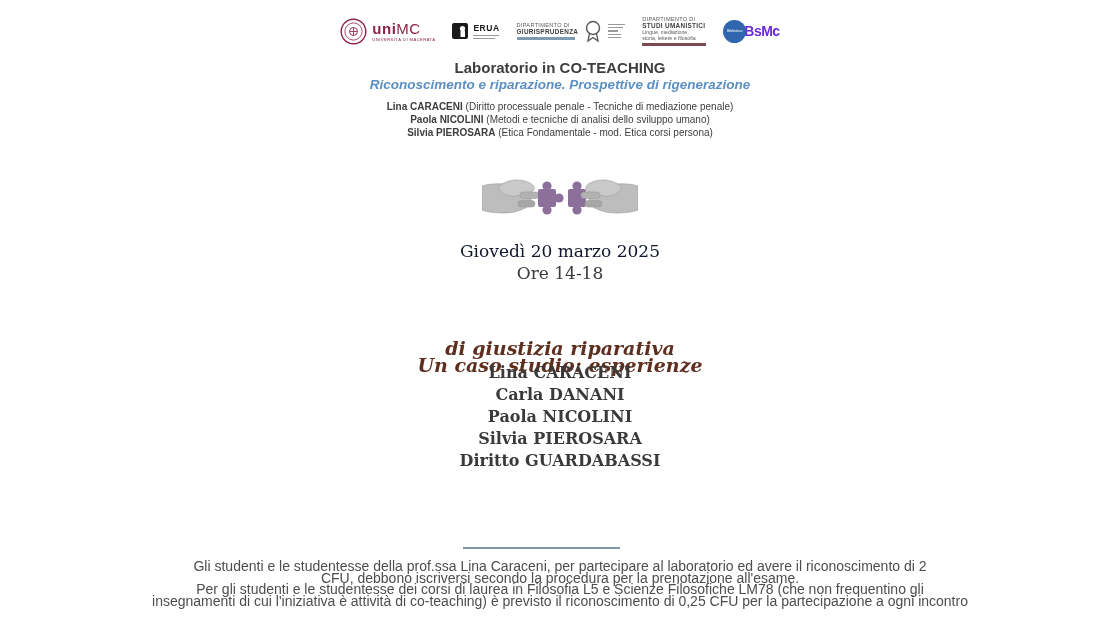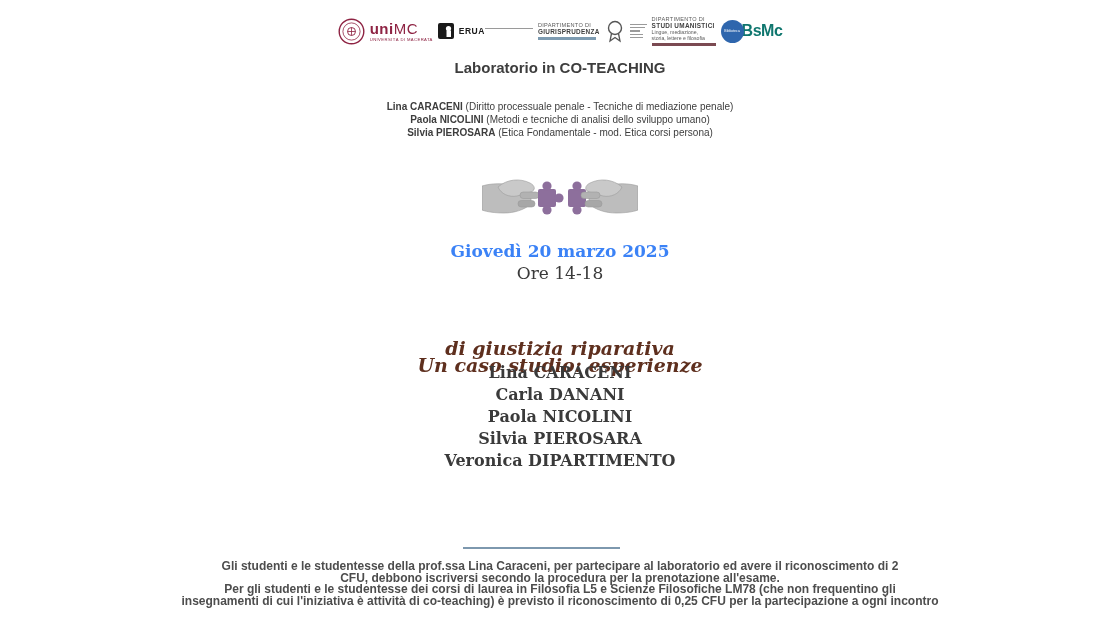--- a/index.html
+++ b/index.html
@@ -5,62 +5,62 @@
   html,body { margin:0; padding:0; background:#ffffff; }
   .canvas {
     position:relative; width:1120px; height:630px; background:#ffffff;
     font-family:"Liberation Sans", sans-serif; overflow:hidden;
   }
   .abs-center { position:absolute; left:0; right:0; text-align:center; }
 
   
   .logos {
     position:absolute; left:0; right:0; top:13px; height:36px;
-    display:flex; justify-content:center; align-items:center; gap:5px;
+    display:flex; justify-content:center; align-items:center; gap:17px;
   }
   .logo { display:flex; align-items:center; gap:5px; }
   .unimc-word { font-size:15px; color:#8e2343; line-height:15px; letter-spacing:0.5px; }
   .unimc-word .uni { font-weight:bold; }
   .unimc-sub { font-size:4.2px; color:#8e2343; letter-spacing:0.4px; margin-top:1px; }
-  .erua-col { display:flex; flex-direction:row; }
+  .erua-col { display:flex; flex-direction:column; }
   .erua-label { font-size:8.5px; font-weight:bold; color:#1a1a1a; letter-spacing:0.5px; }
   .gray-bar { background:#9a9a9a; height:1.5px; margin-top:1.5px; }
   .dept-col { display:flex; flex-direction:column; }
   .dept-line1 { font-size:5.6px; color:#5a5a5a; letter-spacing:0.3px; }
   .dept-line2 { font-size:6.4px; font-weight:bold; color:#3f3f3f; letter-spacing:0.3px; }
   .dept-line3 { font-size:5.2px; color:#5a5a5a; }
   .bar { height:2.5px; margin-top:2px; }
   .bar-blue { background:#7d9bb1; width:58px; }
   .bar-maroon { background:#7b4a52; width:64px; }
   .tiny-lines { display:flex; flex-direction:column; gap:2px; }
   .tiny-lines span { display:block; height:1.4px; background:#9a9a9a; }
   .bsmc { display:flex; align-items:center; }
   .bsmc-circle {
     width:23px; height:23px; border-radius:50%; background:#2f66ad;
     color:#ffffff; font-size:3.6px; display:flex; align-items:center; justify-content:center;
     z-index:1;
   }
-  .bsmc-word { font-size:16px; font-weight:bold; color:#0f766e; margin-left:-7px; letter-spacing:-0.5px; }
+  .bsmc-word { font-size:14px; font-weight:bold; color:#6d28d9; margin-left:-7px; letter-spacing:-0.5px; }
 
   
   .title    { top:59px;  font-size:15px;  font-weight:bold; color:#3d3d3d; }
   .subtitle { top:77px;  font-size:13.5px; font-weight:bold; font-style:italic; color:#5e8fbf; }
   .professors { top:100px; font-size:10px; line-height:13px; color:#3d3d3d; }
   .professors b { font-weight:bold; }
   .hands { position:absolute; left:482px; top:170px; width:156px; height:58px; }
   .serif { font-family:"DejaVu Serif", serif; }
-  .date { top:241px; font-size:17px; font-weight:bold; color:#3b82f6; }
+  .date { top:241px; font-size:17px; font-weight:normal; color:#0f172a; }
   .time { top:263px; font-size:17px; font-weight:normal; color:#3a3a3a; }
   .case1 { top:310px; font-size:19px; font-weight:bold; font-style:italic; color:#5e2f1e;margin-top:44px; }
   .case2 { top:337px; font-size:19px; font-weight:bold; font-style:italic; color:#5e2f1e; }
   .speakers { top:362px; font-size:16px; font-weight:bold; line-height:22px; color:#3a3a3a; }
   .location { top:495px; font-size:12px; color:#3a3a3a; }
   .location .ex { font-style:italic; }
   .divider { position:absolute; left:463px; top:547px; width:157px; height:2px; background:#7d98ae; }
-  .footer { top:561px; font-size:12px; font-weight:bold; line-height:11.7px; color:#4d4d4d; }
+  .footer { top:561px; font-size:14px; font-weight:normal; line-height:11.7px; color:#4d4d4d; }
   .footer div { white-space:nowrap; }
 </style>
 </head>
 <body>
 
 <div class="canvas">
 
   <div class="logos">
 
     <div class="logo">
@@ -119,20 +119,21 @@
     </div>
 
     <div class="logo bsmc">
       <div class="bsmc-circle">Biblioteca</div>
       <span class="bsmc-word">BsMc</span>
     </div>
 
   </div>
 
   <div class="abs-center title">Laboratorio in CO-TEACHING</div>
+  <div class="abs-center subtitle">Riconoscimento e riparazione. Prospettive di rigenerazione</div>
 
   <div class="abs-center professors">
     <div><b>Lina CARACENI</b><span> (Diritto processuale penale - Tecniche di mediazione penale)</span></div>
     <div><b>Paola NICOLINI</b><span> (Metodi e tecniche di analisi dello sviluppo umano)</span></div>
     <div><b>Silvia PIEROSARA</b><span> (Etica Fondamentale - mod. Etica corsi persona)</span></div>
   </div>
 
   <svg class="hands" viewBox="0 0 156 58">
 
     <g fill="#bdbdbd" stroke="#9b9b9b" stroke-width="0.6">
@@ -166,21 +167,21 @@
   <div class="abs-center serif time">Ore 14-18</div>
 
   <div class="abs-center serif case1">Un caso studio: esperienze</div>
   <div class="abs-center serif case2">di giustizia riparativa</div>
 
   <div class="abs-center serif speakers">
     <div>Lina CARACENI</div>
     <div>Carla DANANI</div>
     <div>Paola NICOLINI</div>
     <div>Silvia PIEROSARA</div>
-    <div>Veronica DIPARTIMENTO</div>
+    <div>Diritto GUARDABASSI</div>
   </div>
 
 
   <div class="divider"></div>
 
   <div class="abs-center footer">
     <div>Gli studenti e le studentesse della prof.ssa Lina Caraceni, per partecipare al laboratorio ed avere il riconoscimento di 2</div>
     <div>CFU, debbono iscriversi secondo la procedura per la prenotazione all'esame.</div>
     <div>Per gli studenti e le studentesse dei corsi di laurea in Filosofia L5 e Scienze Filosofiche LM78 (che non frequentino gli</div>
     <div>insegnamenti di cui l'iniziativa è attività di co-teaching) è previsto il riconoscimento di 0,25 CFU per la partecipazione a ogni incontro</div>

